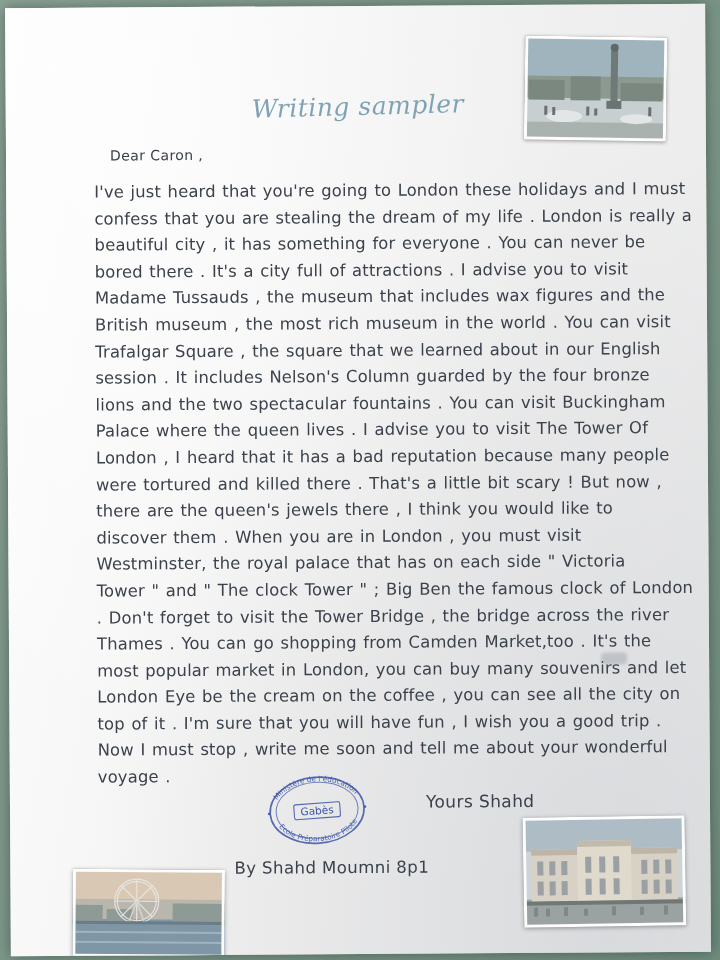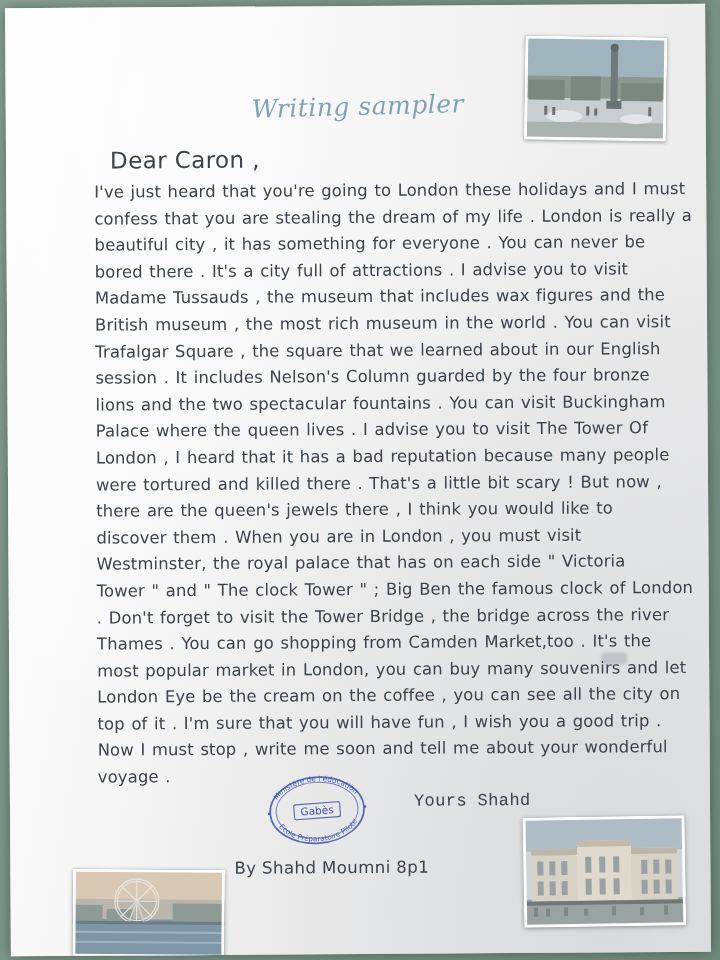--- a/index.html
+++ b/index.html
@@ -60,21 +60,21 @@
     font-size: 25px;
     letter-spacing: 0.5px;
     color: #7fa3b5;
     transform: rotate(-1.2deg);
   }
 
   #salutation {
     position: absolute;
     left: 104px;
     top: 140px;
-    font-size: 23px;
+    font-size: 14px;
     color: #3b424c;
     letter-spacing: 0.4px;
   }
 
   #body-text {
     position: absolute;
     left: 88px;
     top: 172px;
     width: 552px;
     font-size: 16.4px;
@@ -83,26 +83,25 @@
     letter-spacing: 0.15px;
     word-spacing: 1.2px;
   }
   #body-text .ln {
     display: block;
     white-space: nowrap;
   }
 
   #signature {
     position: absolute;
-    left: 404px;
+    left: 416px;
     top: 786px;
     font-size: 17px;
     color: #3b424c;
     letter-spacing: 0.4px;
-    font-family: Liberation Mono, monospace;
   }
 
   #byline {
     position: absolute;
     left: 224px;
     top: 852px;
     font-size: 16.6px;
     color: #3b424c;
     letter-spacing: 0.4px;
   }

